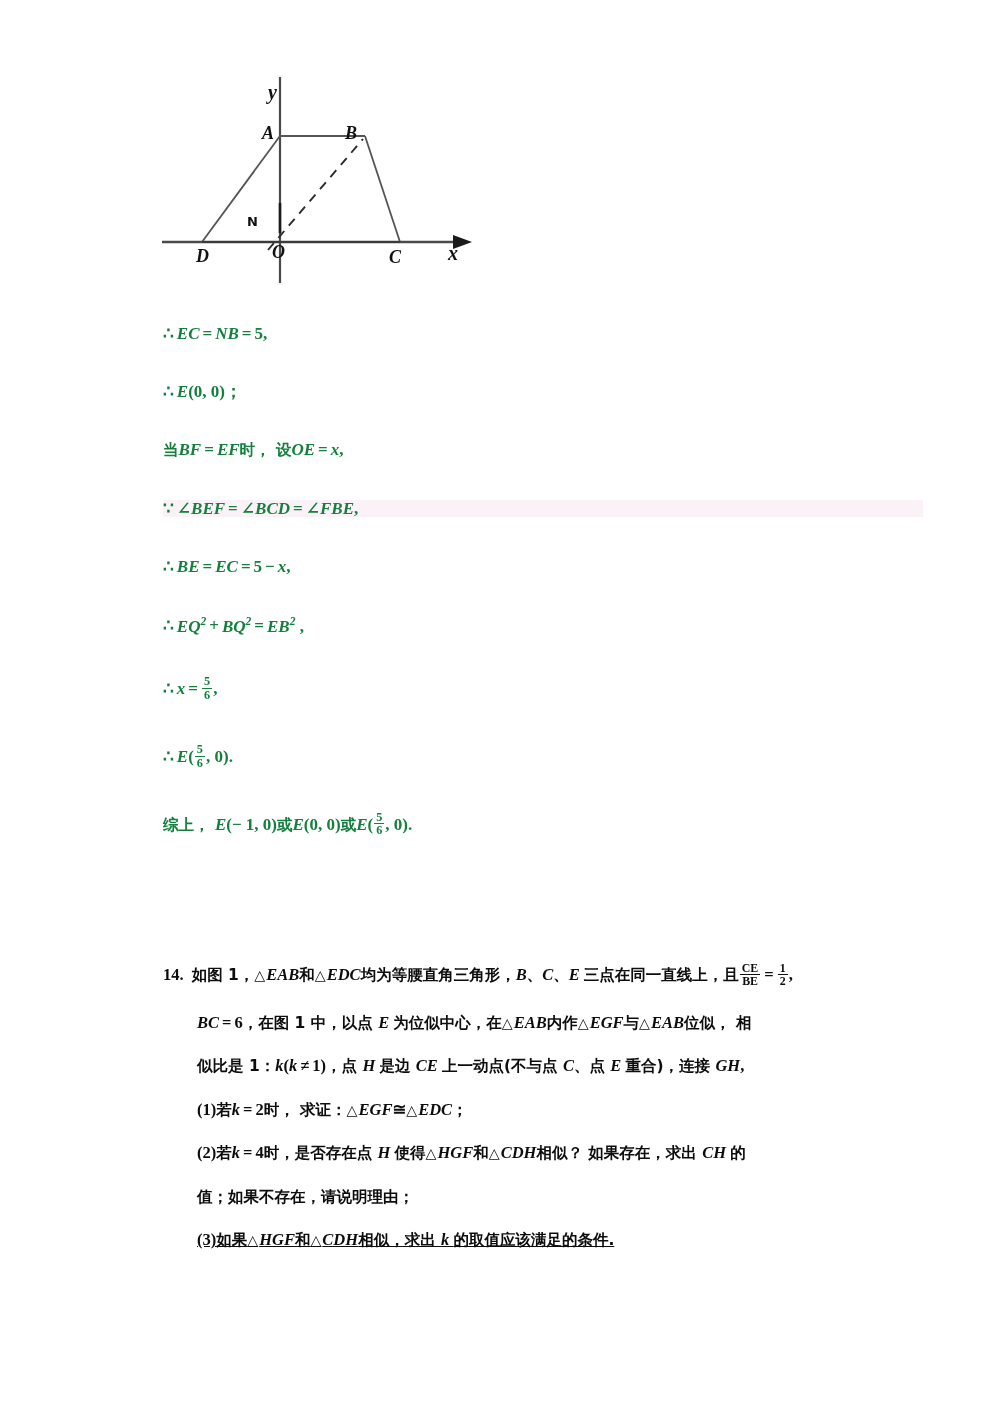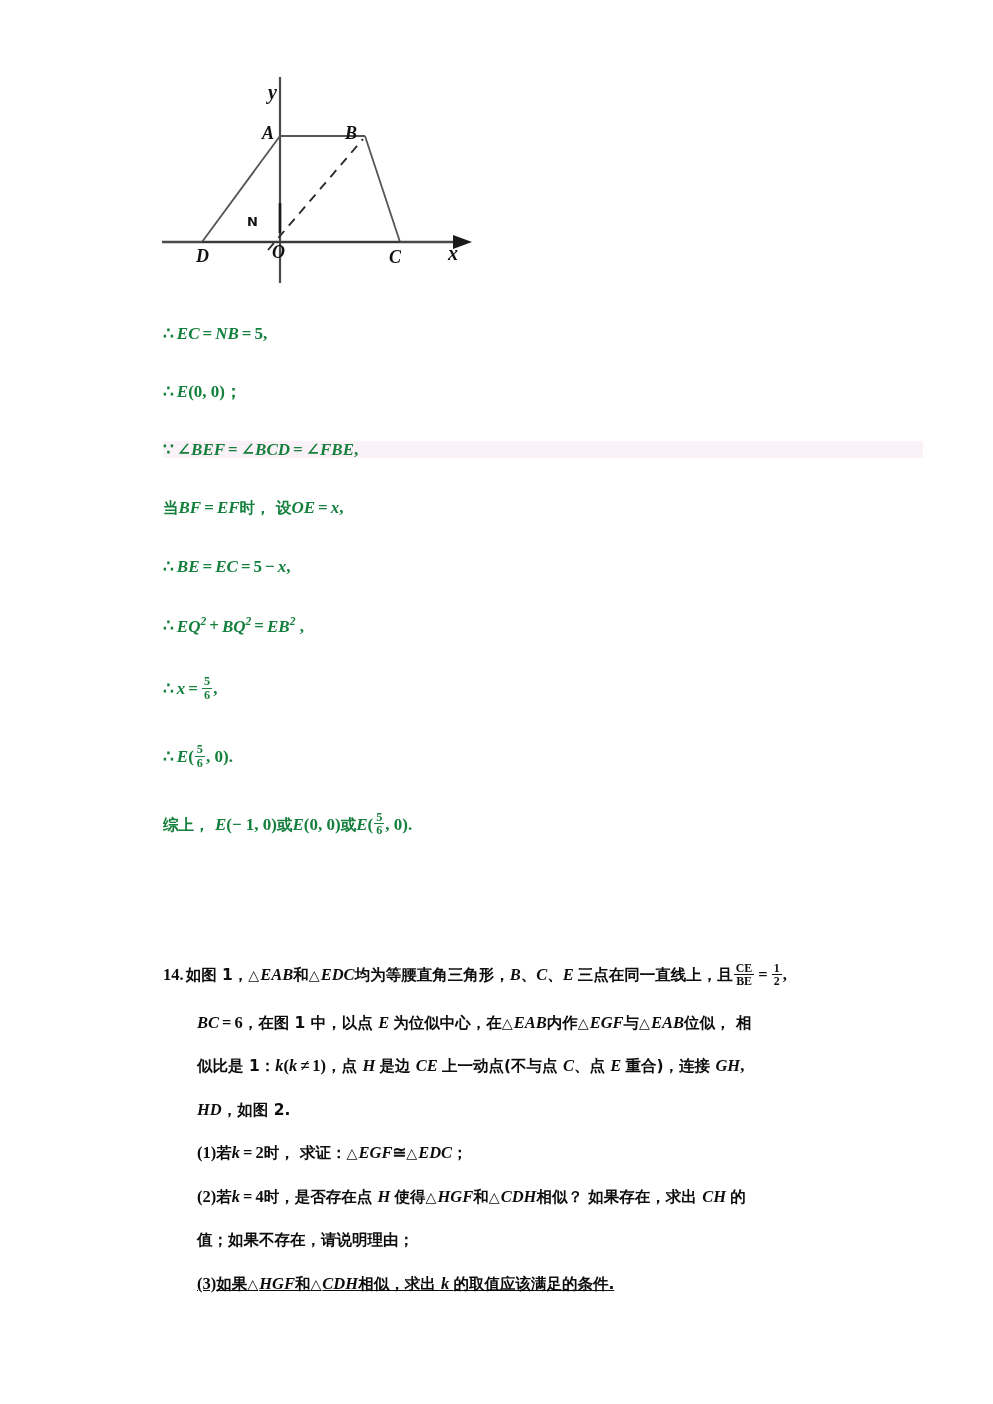--- a/index.html
+++ b/index.html
@@ -120,21 +120,21 @@
     white-space: nowrap;
     font-weight: 600;
   }
   .prob-line.indent {
     padding-left: 34px;
   }
   .prob-line.last { margin-bottom: 0; text-decoration: underline; }
   .pnum {
     font-weight: 700;
     font-style: normal;
-    padding-right: 2px;
+    padding-right: 8px;
   }
   .tri {
     font-style: normal;
     font-family: "DejaVu Sans", sans-serif;
     font-size: 0.86em;
     padding-right: 1px;
   }
 </style>
 </head>
 <body>
@@ -164,31 +164,30 @@
   <span class="fig-label" style="left:345px; top:124px; font-size:18px;">B</span>
   <span class="fig-label" style="left:389px; top:248px; font-size:18px;">C</span>
   <span class="fig-label" style="left:196px; top:247px; font-size:18px;">D</span>
   <span class="fig-label" style="left:247px; top:215px; font-size:13px; font-style:normal; font-family:'DejaVu Sans',sans-serif;">N</span>
   <span class="fig-label" style="left:272px; top:243px; font-size:18px;">O</span>
 </div>
 
 <div id="solution-block">
     <div class="sol-line" id="line-ec-nb"><span class="therefore">∴</span><span class="mi">EC</span><span class="op">=</span><span class="mi">NB</span><span class="op">=</span><span class="mn">5</span><span class="mn">,</span></div>
     <div class="sol-line" id="line-e-origin"><span class="therefore">∴</span><span class="mi">E</span><span class="mn">(0, 0)</span><span class="mn">；</span></div>
+    <div class="sol-line" id="line-when-bf-ef"><span class="cjk">当</span><span class="mi">BF</span><span class="op">=</span><span class="mi">EF</span><span class="cjk">时，&nbsp;设</span><span class="mi">OE</span><span class="op">=</span><span class="mi">x</span><span class="mn">,</span></div>
     <div class="sol-line highlight" id="line-angles"><span class="therefore">∵</span><span class="mn">∠</span><span class="mi">BEF</span><span class="op">=</span><span class="mn">∠</span><span class="mi">BCD</span><span class="op">=</span><span class="mn">∠</span><span class="mi">FBE</span><span class="mn">,</span></div>
-    <div class="sol-line" id="line-when-bf-ef"><span class="cjk">当</span><span class="mi">BF</span><span class="op">=</span><span class="mi">EF</span><span class="cjk">时，&nbsp;设</span><span class="mi">OE</span><span class="op">=</span><span class="mi">x</span><span class="mn">,</span></div>
     <div class="sol-line" id="line-be-ec"><span class="therefore">∴</span><span class="mi">BE</span><span class="op">=</span><span class="mi">EC</span><span class="op">=</span><span class="mn">5</span><span class="op">−</span><span class="mi">x</span><span class="mn">,</span></div>
     <div class="sol-line" id="line-pythagoras"><span class="therefore">∴</span><span class="mi">EQ</span><sup class="exp">2</sup><span class="op">+</span><span class="mi">BQ</span><sup class="exp">2</sup><span class="op">=</span><span class="mi">EB</span><sup class="exp">2</sup><span class="mn">&nbsp;,</span></div>
     <div class="sol-line" id="line-x-value"><span class="therefore">∴</span><span class="mi">x</span><span class="op">=</span><span class="frac"><span class="num">5</span><span class="den">6</span></span><span class="mn">,</span></div>
     <div class="sol-line" id="line-e-result"><span class="therefore">∴</span><span class="mi">E</span><span class="mn">(</span><span class="frac"><span class="num">5</span><span class="den">6</span></span><span class="mn">, 0).</span></div>
     <div class="sol-line last" id="line-summary"><span class="cjk">综上，&nbsp;</span><span class="mi">E</span><span class="mn">(− 1, 0)</span><span class="cjk">或</span><span class="mi">E</span><span class="mn">(0, 0)</span><span class="cjk">或</span><span class="mi">E</span><span class="mn">(</span><span class="frac"><span class="num">5</span><span class="den">6</span></span><span class="mn">, 0).</span></div>
   </div>
 
 <div id="problem-block">
     <div class="prob-line" id="p14-l1"><span class="pnum">14.</span><span class="cjk">如图&nbsp;1，</span><span class="tri">△</span><span class="mi">EAB</span><span class="cjk">和</span><span class="tri">△</span><span class="mi">EDC</span><span class="cjk">均为等腰直角三角形，</span><span class="mi">B</span><span class="cjk">、</span><span class="mi">C</span><span class="cjk">、</span><span class="mi">E&nbsp;</span><span class="cjk">三点在同一直线上，且</span><span class="frac"><span class="num">CE</span><span class="den">BE</span></span><span class="op">=</span><span class="frac"><span class="num">1</span><span class="den">2</span></span><span class="mn">,</span></div>
     <div class="prob-line indent" id="p14-l2"><span class="mi">BC</span><span class="op">=</span><span class="mn">6</span><span class="cjk">，在图&nbsp;1&nbsp;中，以点&nbsp;</span><span class="mi">E&nbsp;</span><span class="cjk">为位似中心，在</span><span class="tri">△</span><span class="mi">EAB</span><span class="cjk">内作</span><span class="tri">△</span><span class="mi">EGF</span><span class="cjk">与</span><span class="tri">△</span><span class="mi">EAB</span><span class="cjk">位似，&nbsp;相</span></div>
     <div class="prob-line indent" id="p14-l3"><span class="cjk">似比是&nbsp;1：</span><span class="mi">k</span><span class="mn">(</span><span class="mi">k</span><span class="op">≠</span><span class="mn">1)</span><span class="cjk">，点&nbsp;</span><span class="mi">H&nbsp;</span><span class="cjk">是边&nbsp;</span><span class="mi">CE&nbsp;</span><span class="cjk">上一动点(不与点&nbsp;</span><span class="mi">C</span><span class="cjk">、点&nbsp;</span><span class="mi">E&nbsp;</span><span class="cjk">重合)，连接&nbsp;</span><span class="mi">GH</span><span class="mn">,</span></div>
-    <div class="prob-line indent" id="p14-l4"><span class="mi">HD</span><span class="cjk">，如图&nbsp;2.</span></div>
     <div class="prob-line indent" id="p14-q1"><span class="mn">(1)</span><span class="cjk">若</span><span class="mi">k</span><span class="op">=</span><span class="mn">2</span><span class="cjk">时，&nbsp;求证：</span><span class="tri">△</span><span class="mi">EGF</span><span class="mn">≅</span><span class="tri">△</span><span class="mi">EDC</span><span class="cjk">；</span></div>
     <div class="prob-line indent" id="p14-q2a"><span class="mn">(2)</span><span class="cjk">若</span><span class="mi">k</span><span class="op">=</span><span class="mn">4</span><span class="cjk">时，是否存在点&nbsp;</span><span class="mi">H&nbsp;</span><span class="cjk">使得</span><span class="tri">△</span><span class="mi">HGF</span><span class="cjk">和</span><span class="tri">△</span><span class="mi">CDH</span><span class="cjk">相似？&nbsp;如果存在，求出&nbsp;</span><span class="mi">CH&nbsp;</span><span class="cjk">的</span></div>
     <div class="prob-line indent" id="p14-q2b"><span class="cjk">值；如果不存在，请说明理由；</span></div>
     <div class="prob-line indent last" id="p14-q3"><span class="mn">(3)</span><span class="cjk">如果</span><span class="tri">△</span><span class="mi">HGF</span><span class="cjk">和</span><span class="tri">△</span><span class="mi">CDH</span><span class="cjk">相似，求出&nbsp;</span><span class="mi">k&nbsp;</span><span class="cjk">的取值应该满足的条件.</span></div>
   </div>
 
 </body></html>

